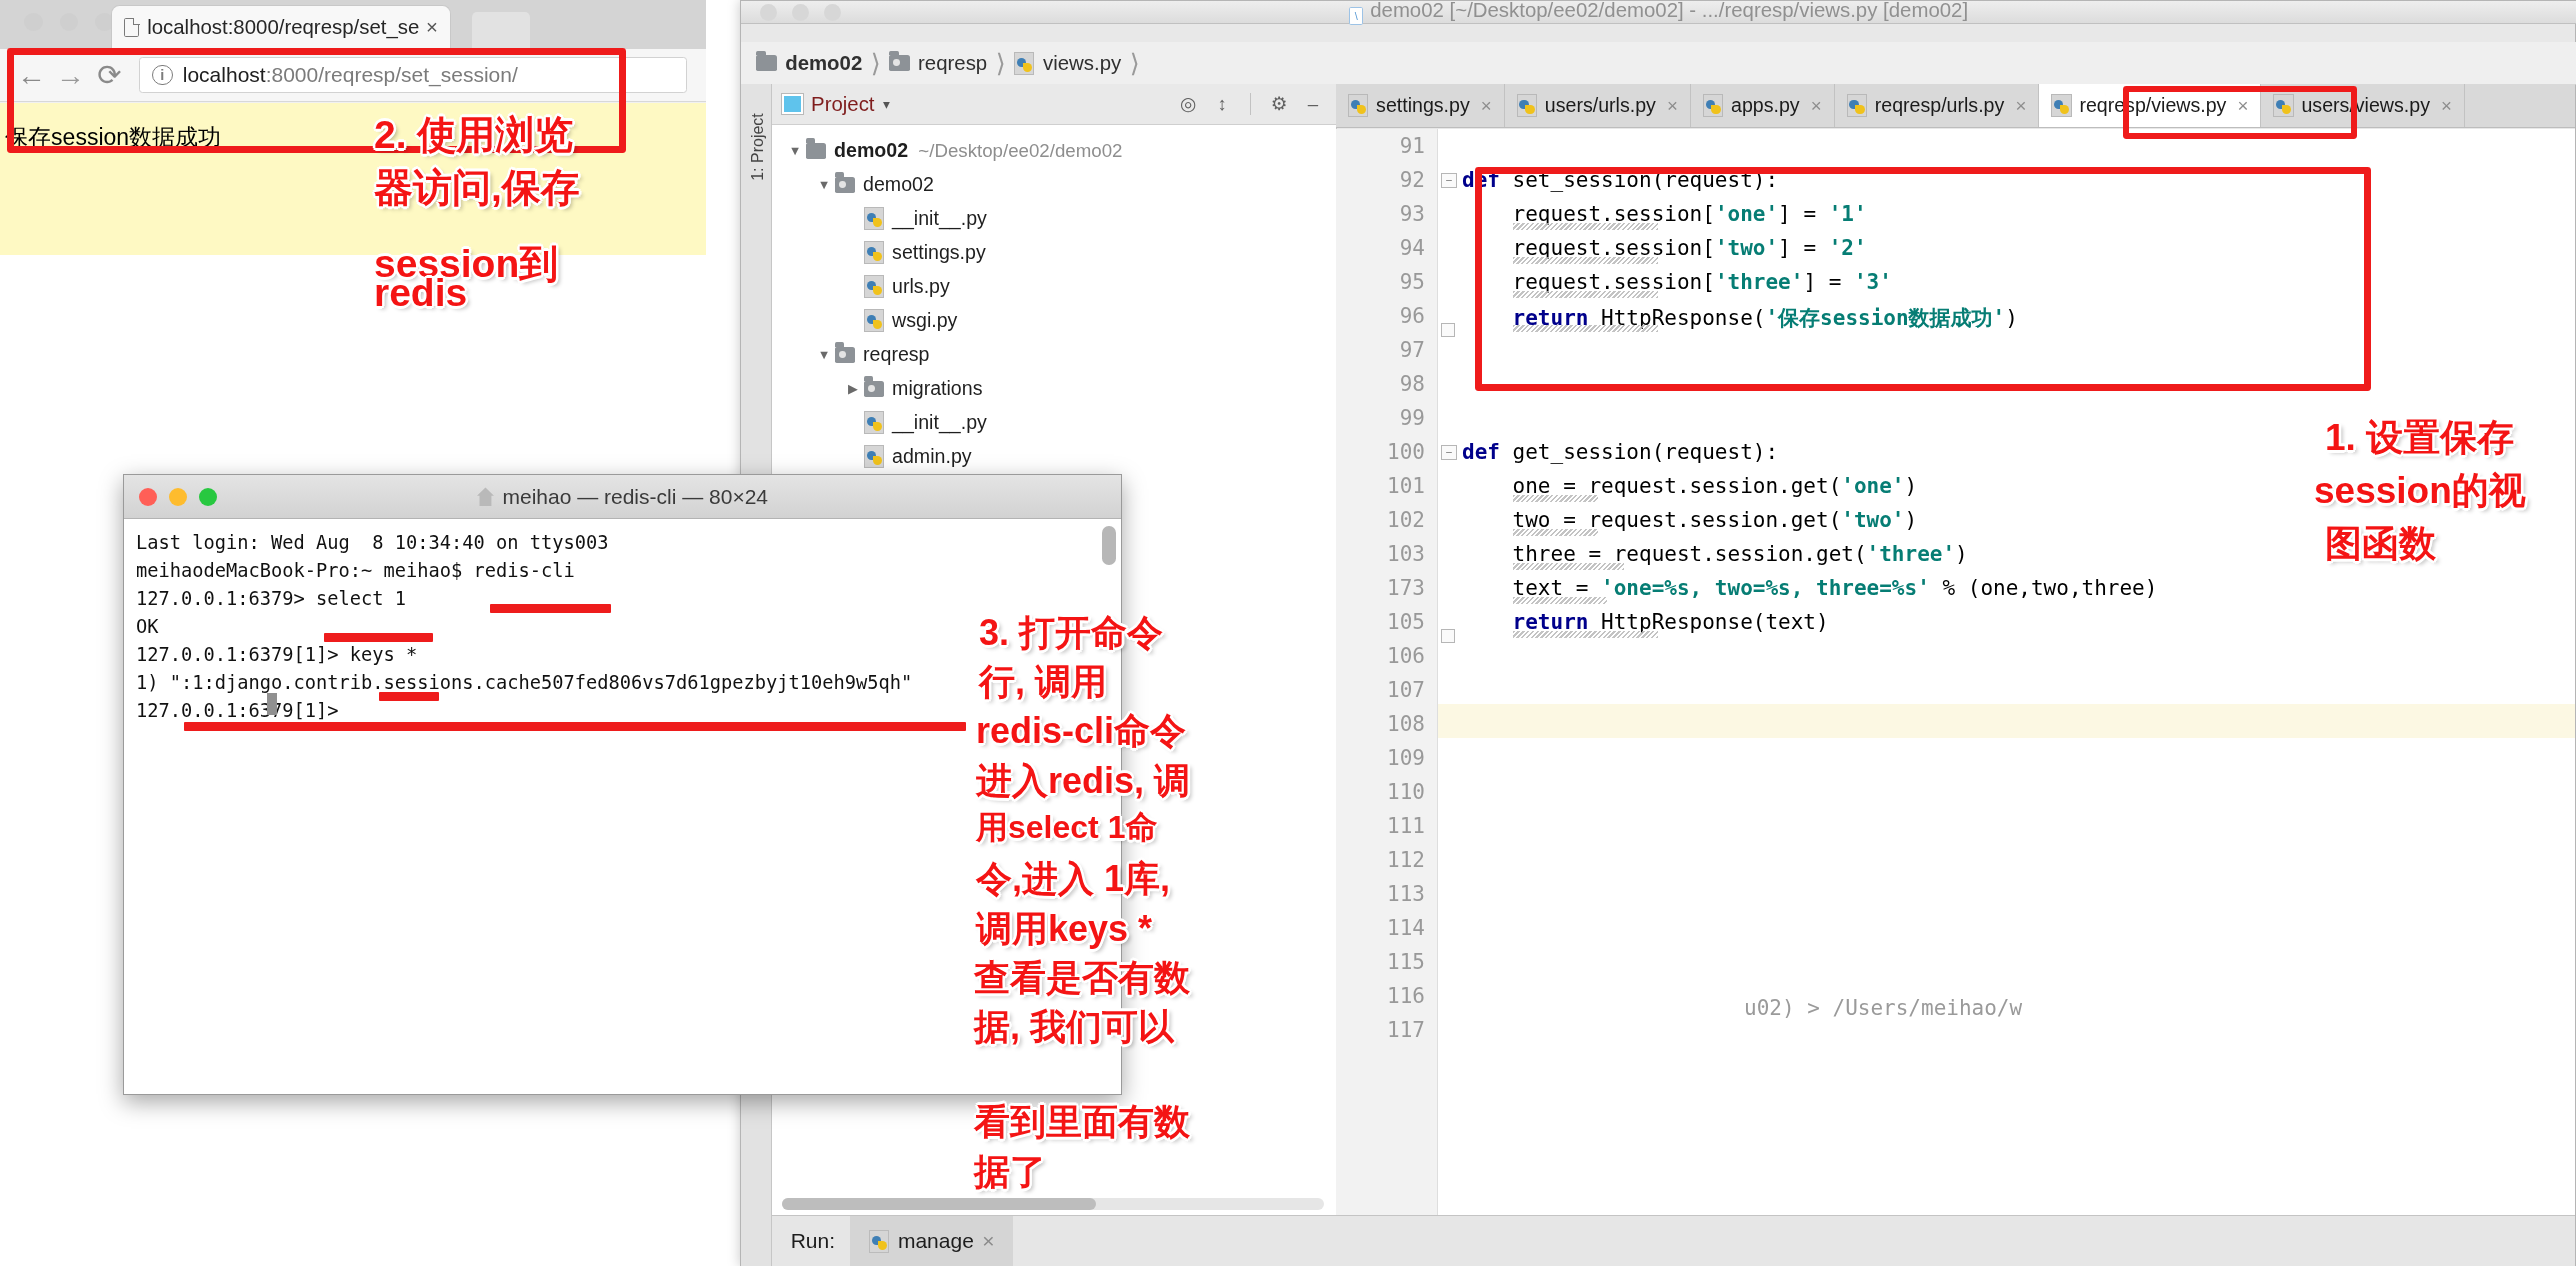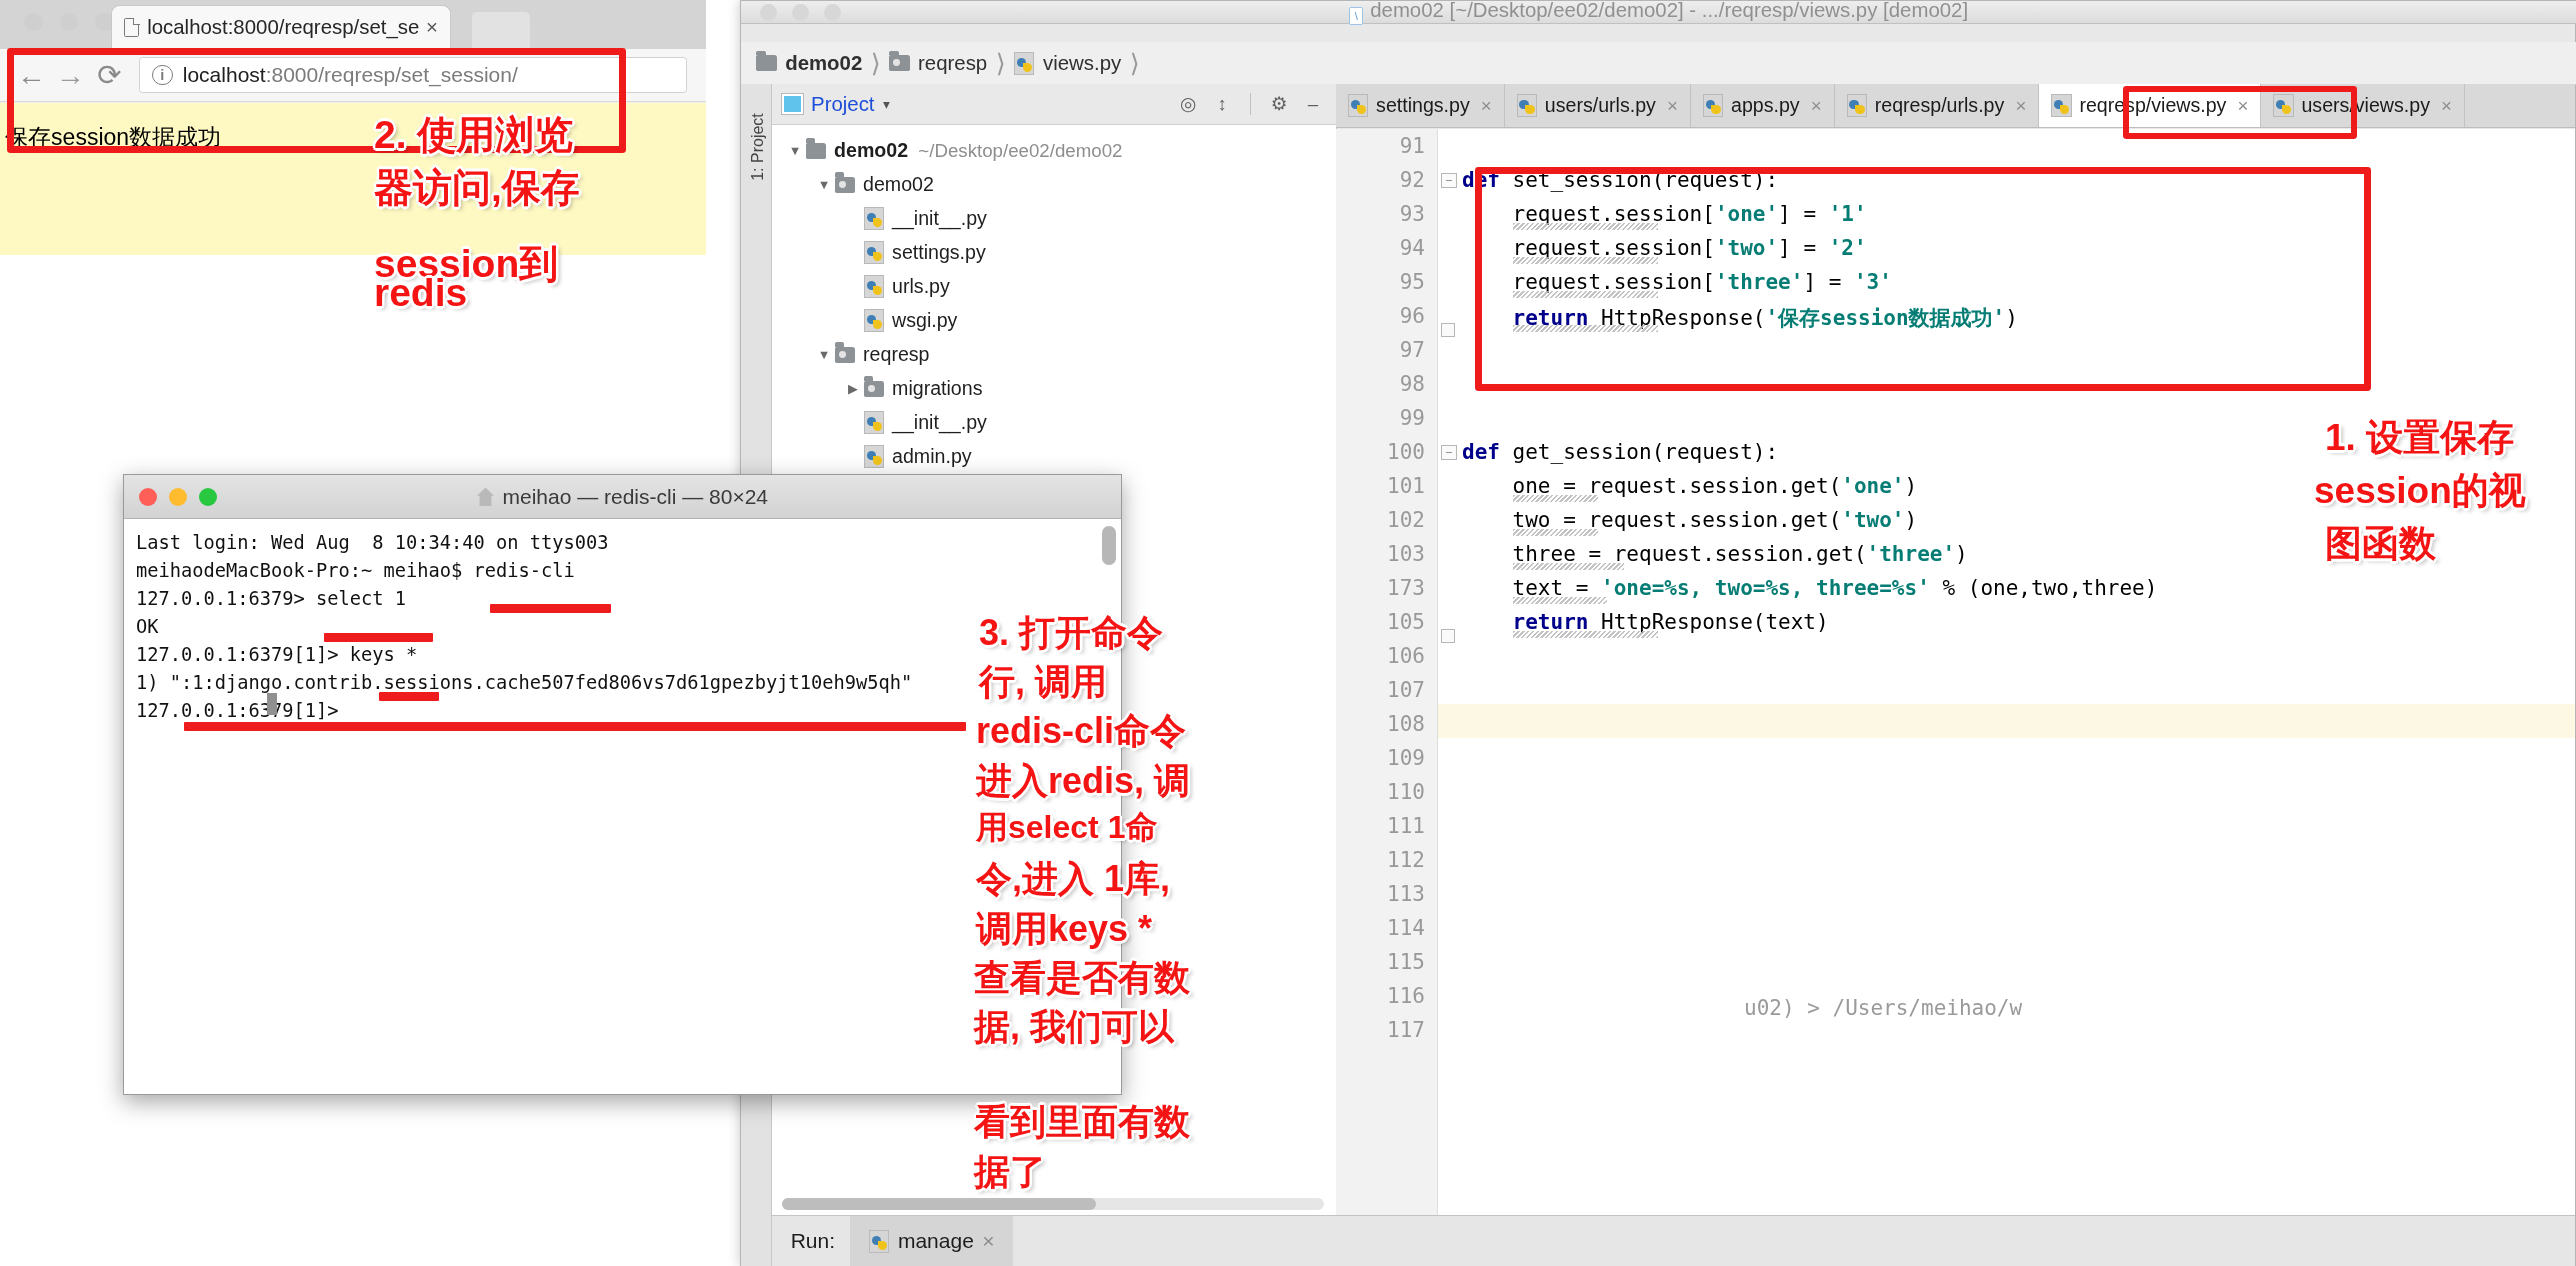--- a/index.html
+++ b/index.html
@@ -137,21 +137,21 @@
   
   #pc-project {
     position:absolute; left:31px; top:83px; width:565px; bottom:51px;
     background:#fff; border-right:0.9px solid #c6c6c6;
   }
   #pc-project-header {
     height:41px; background:#e9e9e9; border-bottom:0.9px solid #cfcfcf;
     display:flex; align-items:center; padding:0 10.2px; gap:8.5px;
   }
   .proj-sq { width:20.4px;height:20.4px; background:#5fc3ec; border:2.6px solid #fff; outline:0.9px solid #b9b9b9;}
-  #pc-project-header .ptitle{ font-size:20.4px; color:#1d4ed8;}
+  #pc-project-header .ptitle{ font-size:20.4px; color:#7f1d1d;}
   #pc-project-header .caret{ font-size:13.6px; color:#555; }
   #pc-project-header .spacer{flex:1;}
   .hicon{ font-size:18.7px; color:#606060; width:25.5px;text-align:center;}
   .vdiv{ width:0.9px; height:22px; background:#c2c2c2; margin:0 6.8px;}
 
   #pc-tree { padding:8.5px 0 0 12px; }
   .trow { display:flex; align-items:center; height:34px; font-size:19.6px; color:#1f1f1f; }
   .arrow { width:22px; text-align:center; color:#6a6a6a; font-size:12.8px; flex:none;}
   .trow .lbl { margin-left:7.7px; }
   .trow .path { margin-left:10.2px; color:#8e8e8e; font-size:18.7px;}

